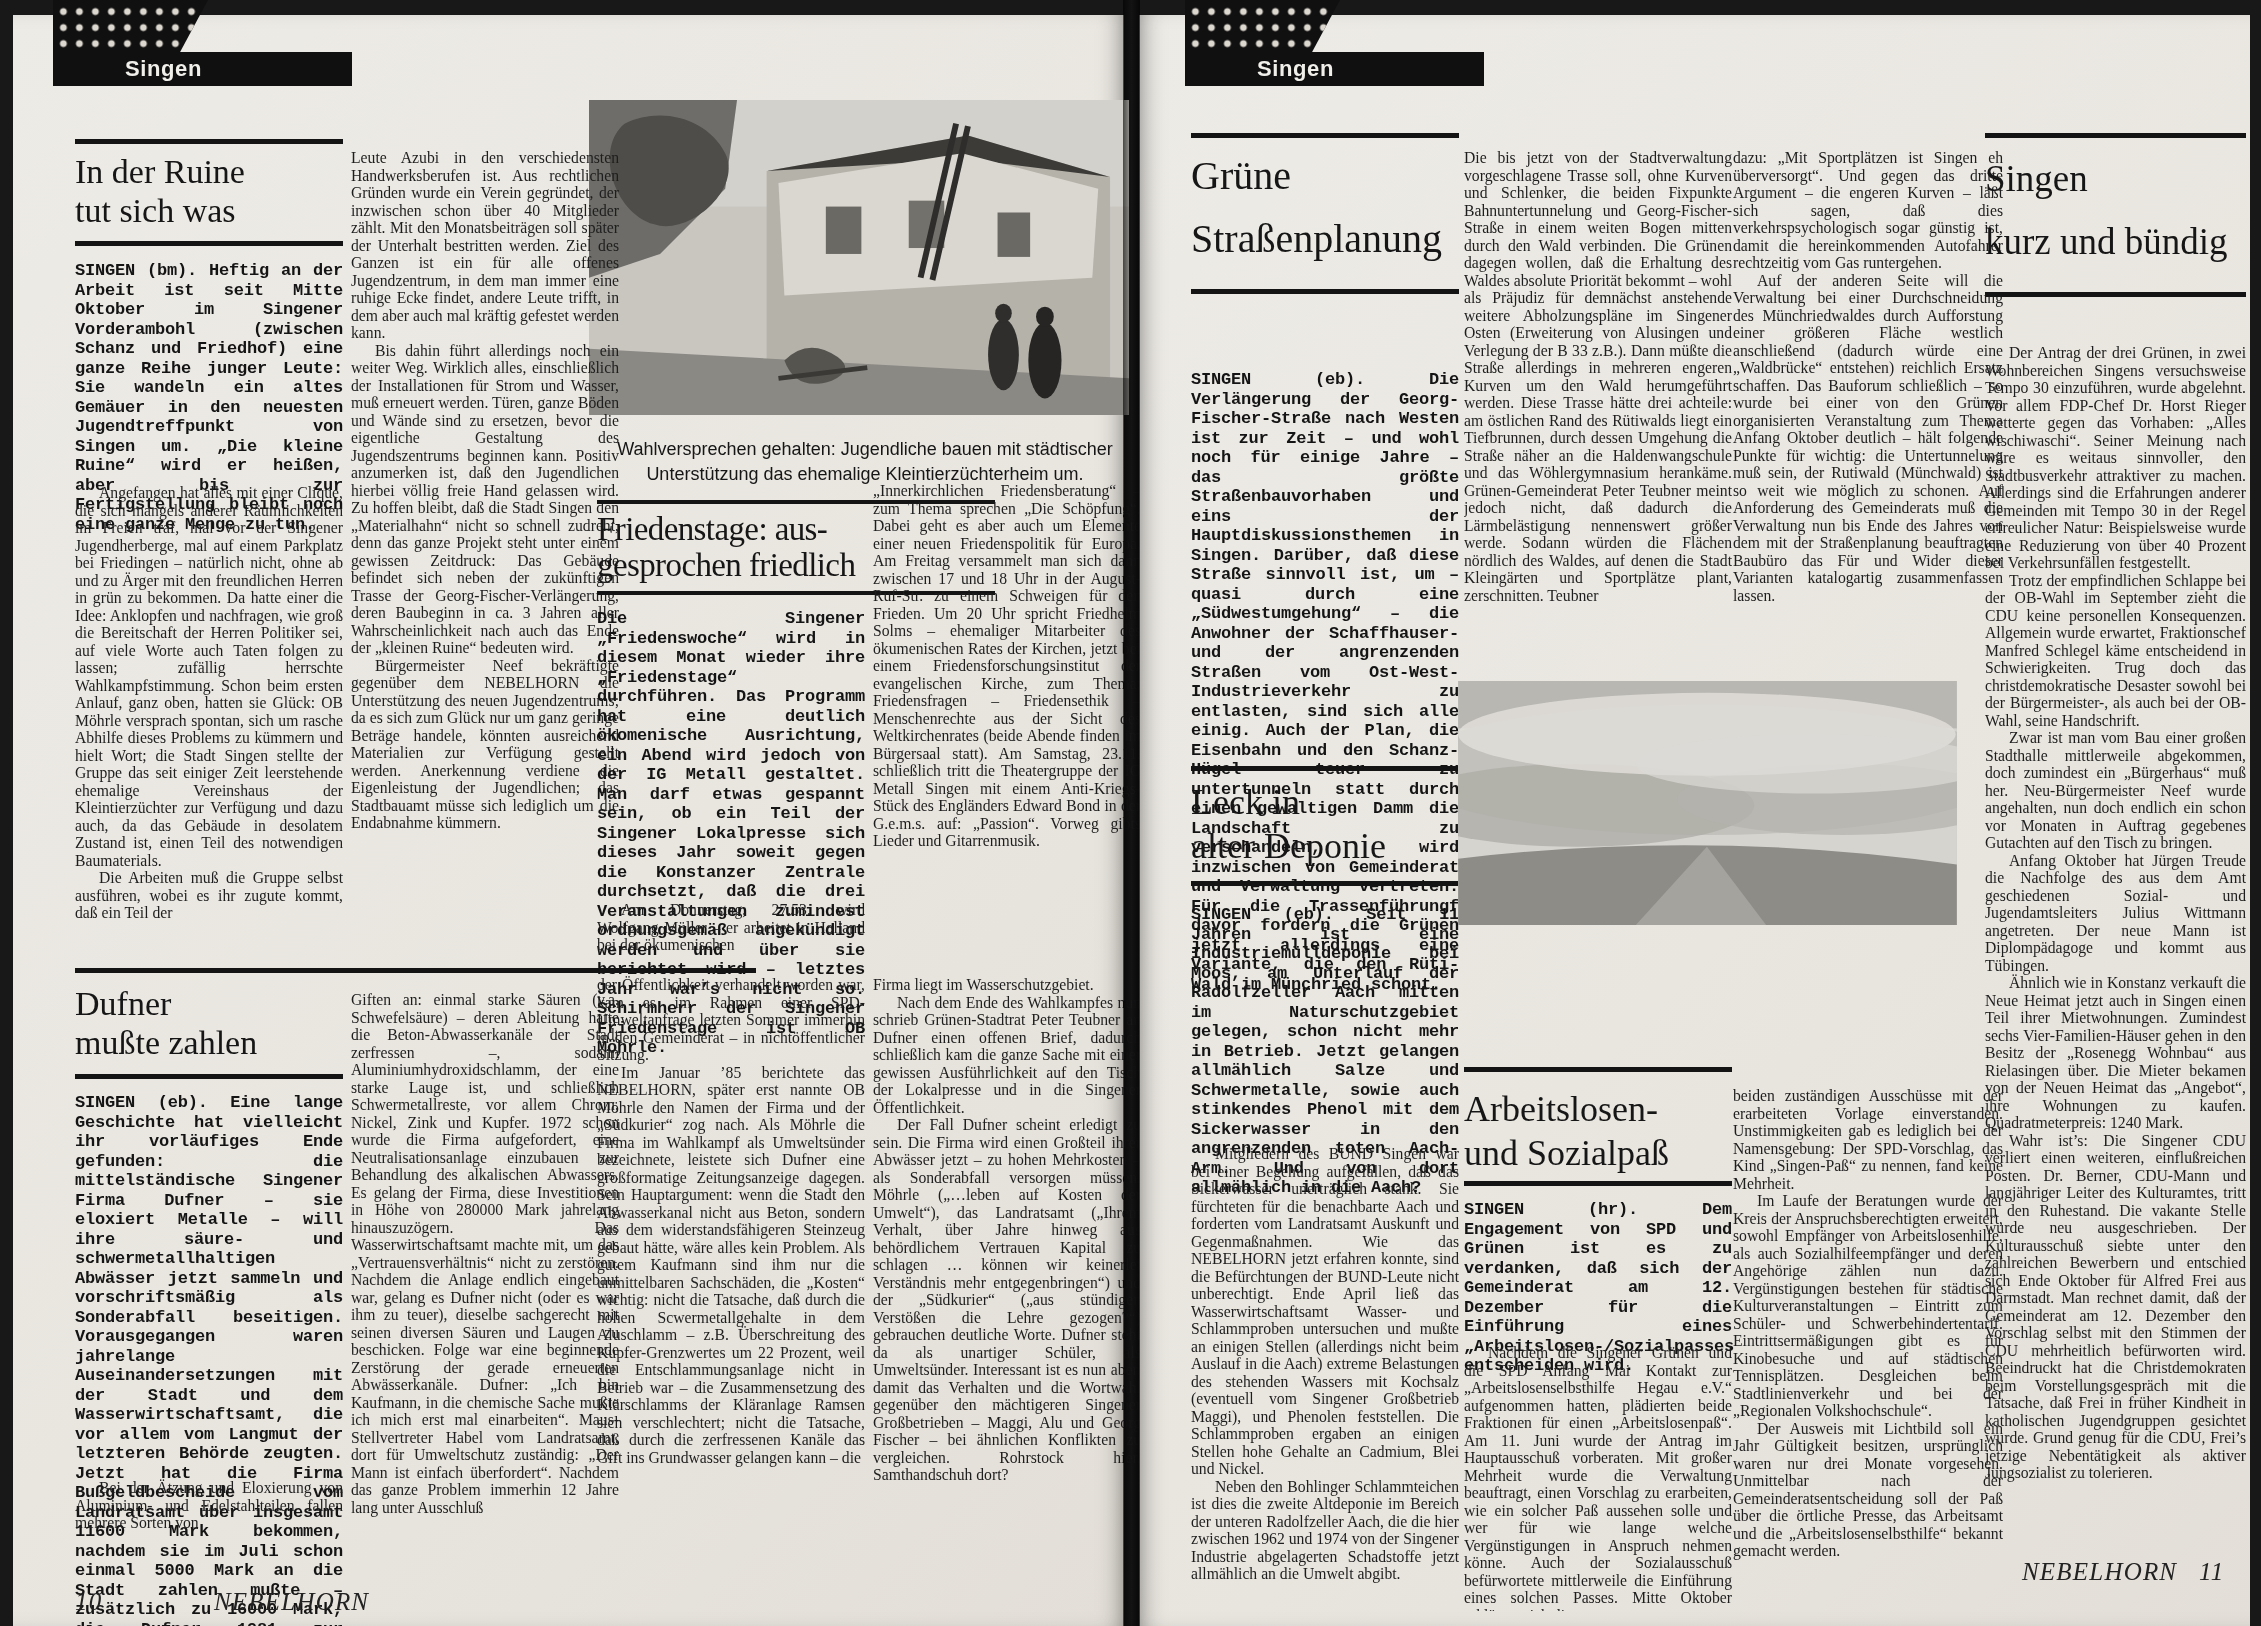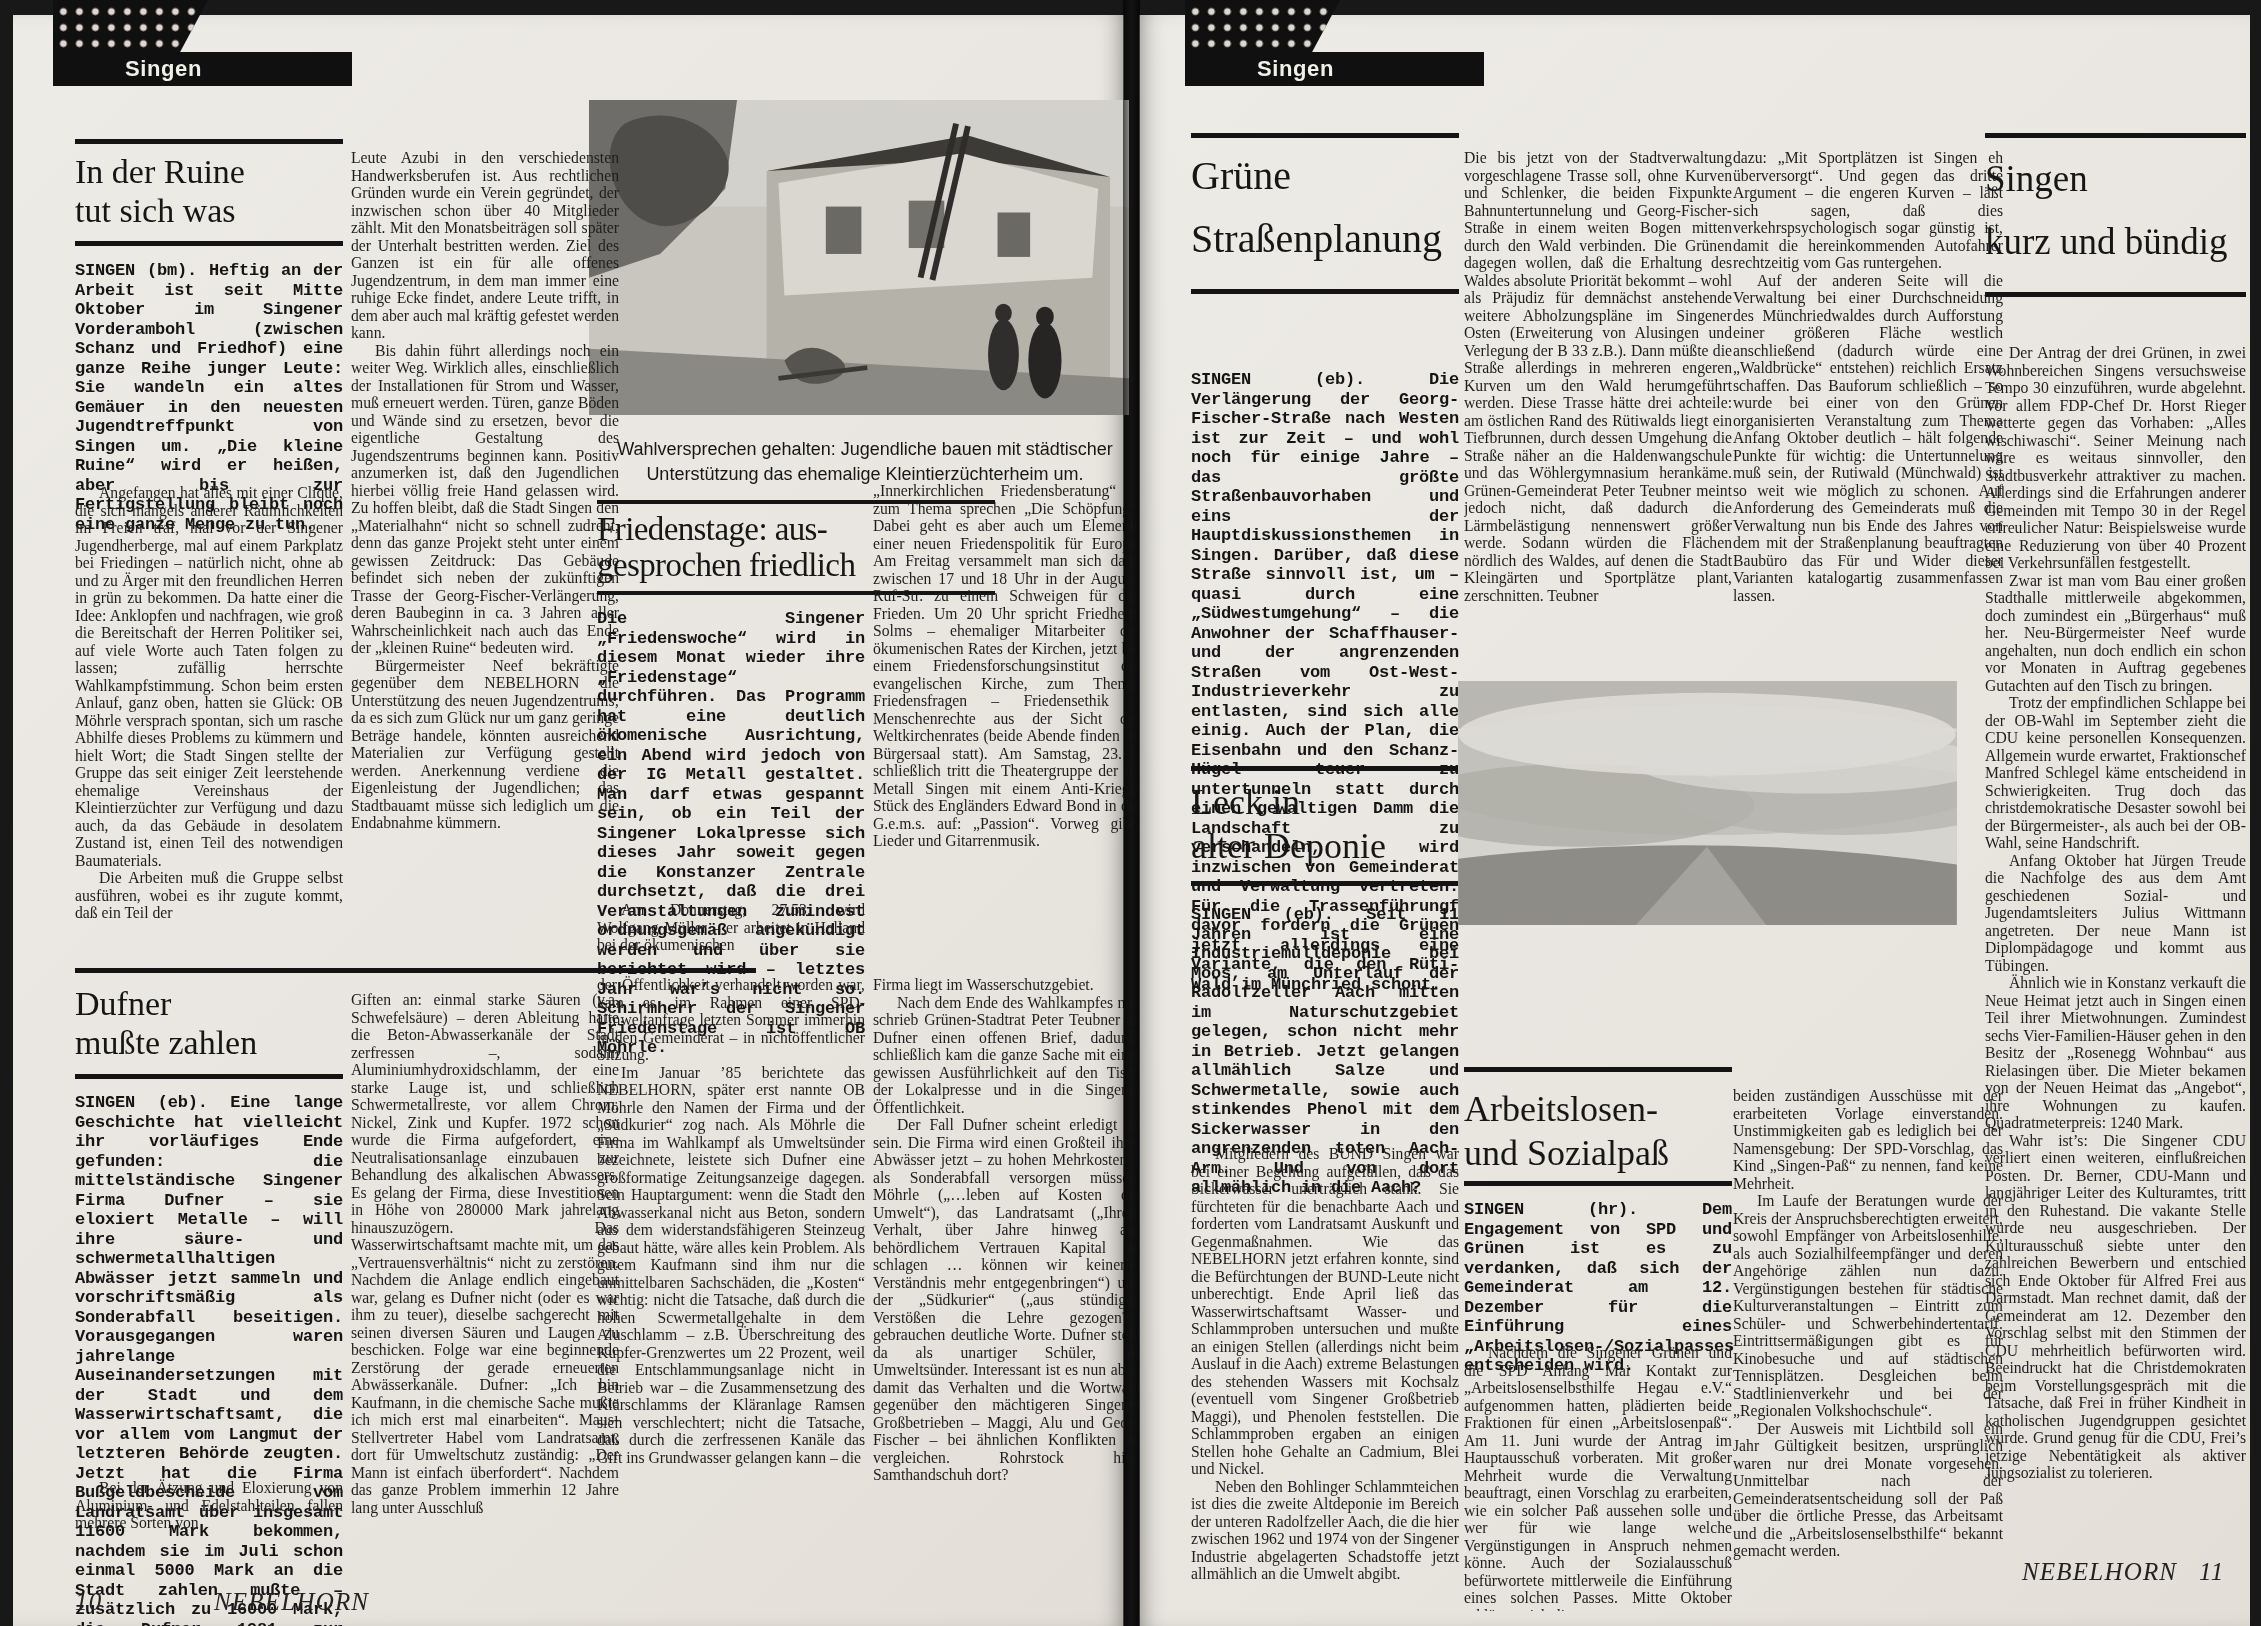--- a/index.html
+++ b/index.html
@@ -183,22 +183,22 @@
       <div class="para">Im Laufe der Beratungen wurde der Kreis der Anspruchsberechtigten erweitert, sowohl Empfänger von Arbeitslosenhilfe, als auch Sozialhilfeempfänger und deren Angehörige zählen nun dazu. Vergünstigungen bestehen für städtische Kulturveranstaltungen – Eintritt zum Schüler- und Schwerbehindertentarif. Eintrittsermäßigungen gibt es für Kinobesuche und auf städtischen Tennisplätzen. Desgleichen beim Stadtlinienverkehr und bei der „Regionalen Volkshochschule“.</div>
       <div class="para">Der Ausweis mit Lichtbild soll ein Jahr Gültigkeit besitzen, ursprünglich waren nur drei Monate vorgesehen. Unmittelbar nach der Gemeinderatsentscheidung soll der Paß über die örtliche Presse, das Arbeitsamt und die „Arbeitslosenselbsthilfe“ bekannt gemacht werden.</div>
     </div>
 
     <div class="abs rule" style="left:846px;top:118px;width:261px;"></div>
     <div class="abs hl hl-d" style="left:846px;top:132px;width:261px;">Singen
 kurz und bündig</div>
     <div class="abs rule" style="left:846px;top:277px;width:261px;"></div>
     <div class="abs p" style="left:846px;top:329px;width:261px;height:1197px;overflow:hidden;">
       <div class="para">Der Antrag der drei Grünen, in zwei Wohnbereichen Singens versuchsweise Tempo 30 einzuführen, wurde abgelehnt. Vor allem FDP-Chef Dr. Horst Rieger wetterte gegen das Vorhaben: „Alles wischiwaschi“. Seiner Meinung nach wäre es weitaus sinnvoller, den Stadtbusverkehr attraktiver zu machen. Allerdings sind die Erfahrungen anderer Gemeinden mit Tempo 30 in der Regel erfreulicher Natur: Beispielsweise wurde eine Reduzierung von über 40 Prozent bei Verkehrsunfällen festgestellt.</div>
+      <div class="para">Trotz der empfindlichen Schlappe bei der OB-Wahl im September zieht die CDU keine personellen Konsequenzen. Allgemein wurde erwartet, Fraktionschef Manfred Schlegel käme entscheidend in Schwierigkeiten. Trug doch das christdemokratische Desaster sowohl bei der Bürgermeister-, als auch bei der OB-Wahl, seine Handschrift.</div>
       <div class="para">Zwar ist man vom Bau einer großen Stadthalle mittlerweile abgekommen, doch zumindest ein „Bürgerhaus“ muß her. Neu-Bürgermeister Neef wurde angehalten, nun doch endlich ein schon vor Monaten in Auftrag gegebenes Gutachten auf den Tisch zu bringen.</div>
-      <div class="para">Trotz der empfindlichen Schlappe bei der OB-Wahl im September zieht die CDU keine personellen Konsequenzen. Allgemein wurde erwartet, Fraktionschef Manfred Schlegel käme entscheidend in Schwierigkeiten. Trug doch das christdemokratische Desaster sowohl bei der Bürgermeister-, als auch bei der OB-Wahl, seine Handschrift.</div>
       <div class="para">Anfang Oktober hat Jürgen Treude die Nachfolge des aus dem Amt geschiedenen Sozial- und Jugendamtsleiters Julius Wittmann angetreten. Der neue Mann ist Diplompädagoge und kommt aus Tübingen.</div>
       <div class="para">Ähnlich wie in Konstanz verkauft die Neue Heimat jetzt auch in Singen einen Teil ihrer Mietwohnungen. Zumindest sechs Vier-Familien-Häuser gehen in den Besitz der „Rosenegg Wohnbau“ aus Rielasingen über. Die Mieter bekamen von der Neuen Heimat das „Angebot“, ihre Wohnungen zu kaufen. Quadratmeterpreis: 1240 Mark.</div>
       <div class="para">Wahr ist’s: Die Singener CDU verliert einen weiteren, einflußreichen Posten. Dr. Berner, CDU-Mann und langjähriger Leiter des Kulturamtes, tritt in den Ruhestand. Die vakante Stelle wurde neu ausgeschrieben. Der Kulturausschuß siebte unter den zahlreichen Bewerbern und entschied sich Ende Oktober für Alfred Frei aus Darmstadt. Man rechnet damit, daß der Gemeinderat am 12. Dezember den Vorschlag selbst mit den Stimmen der CDU mehrheitlich befürworten wird. Beeindruckt hat die Christdemokraten beim Vorstellungsgespräch mit die Tatsache, daß Frei in früher Kindheit in katholischen Jugendgruppen gesichtet wurde. Grund genug für die CDU, Frei’s jetzige Nebentätigkeit als aktiver Jungsozialist zu tolerieren.</div>
     </div>
 
     <div class="abs foot" style="left:883px;top:1543px;">NEBELHORN</div>
     <div class="abs foot" style="left:1060px;top:1543px;">11</div>
   </div>
 
   <div class="gutter"></div>

